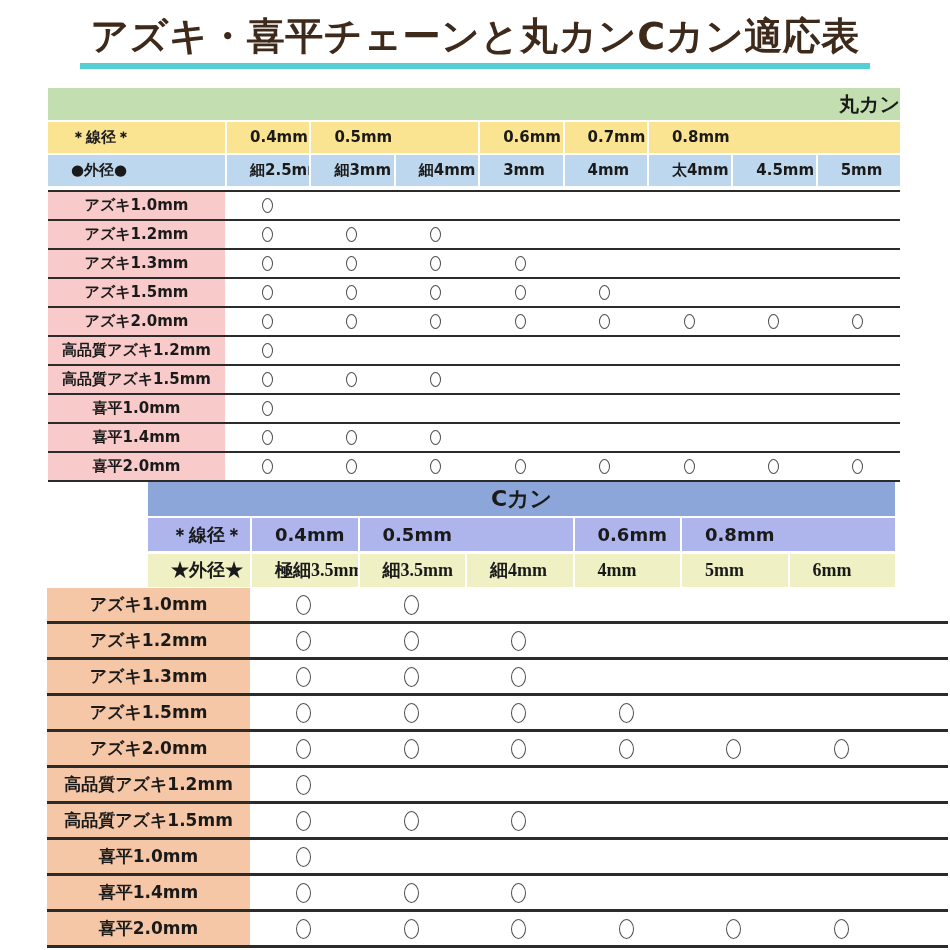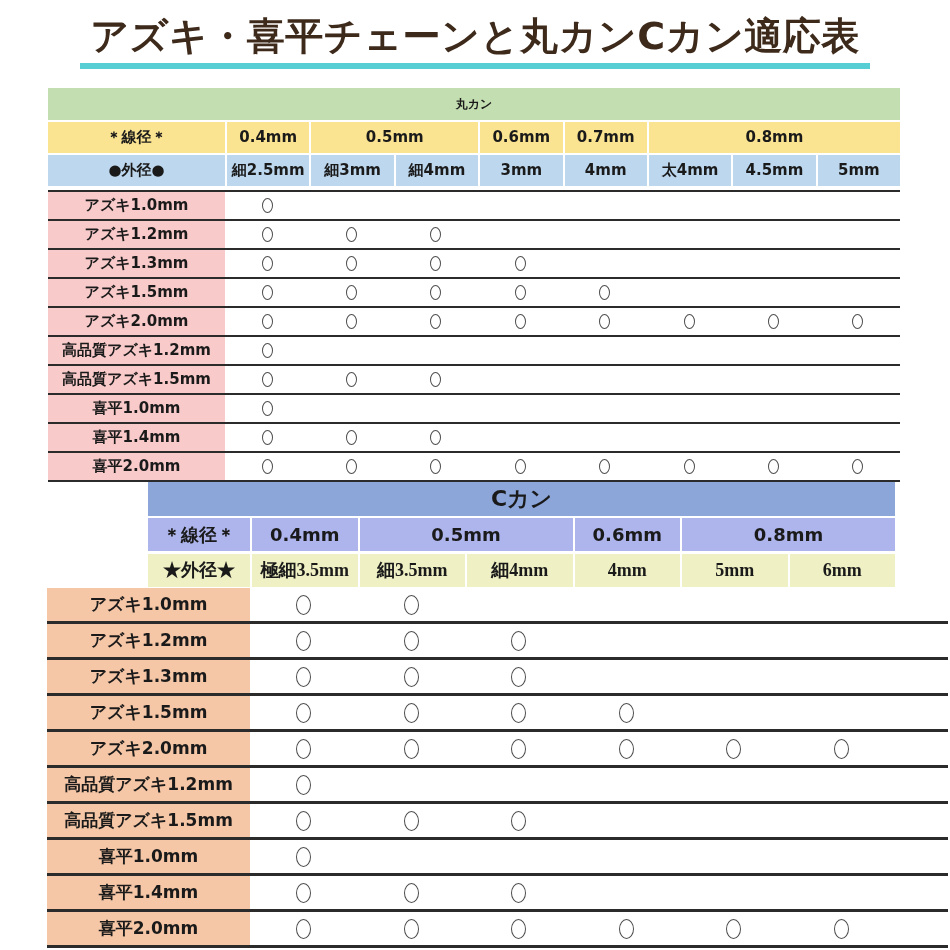--- a/index.html
+++ b/index.html
@@ -9,25 +9,25 @@
     font-weight:bold;color:#1a1a1a;position:relative;
   }
   
   .title{position:absolute;top:14px;left:0;width:950px;text-align:center;}
   .title-text{
     display:inline-block;font-size:38px;line-height:1.2;color:var(--title-text);
     border-bottom:6px solid var(--title-underline);padding:0 10px 3px;letter-spacing:.5px;
   }
   
   .t1{position:absolute;left:48px;top:88px;width:852px;}
-  .t1-head{height:32px;line-height:32px;text-align:center;background:var(--maru-header-bg);
-    font-size:12px;margin-bottom:2px;}
+  .t1-head{height:32px;line-height:32px;text-align:right;background:var(--maru-header-bg);
+    font-size:20px;margin-bottom:2px;}
   .hrow{display:grid;column-gap:2px;margin-bottom:2px;}
   .t1 .hrow{grid-template-columns:177px repeat(8,1fr);}
-  .hcell{text-align:center;height:31px;line-height:31px;font-size:15px;white-space:nowrap;overflow:hidden;}
+  .hcell{text-align:left;height:31px;line-height:31px;font-size:15px;white-space:nowrap;overflow:hidden;padding-left:23px;}
   .t1-wire .hcell{background:var(--maru-wire-bg);}
   .t1-outer{margin-bottom:4px;}
   .t1-outer .hcell{background:var(--maru-outer-bg);}
   #t1-rows{border-top:2px solid var(--grid-line);}
   .t1row{display:grid;grid-template-columns:177px repeat(8,1fr);height:27px;
     border-bottom:2px solid var(--grid-line);align-items:center;}
   .t1row .rlabel{background:var(--maru-label-bg);height:100%;line-height:27px;text-align:center;
     font-size:15px;white-space:nowrap;}
   .mark-cell{text-align:center;line-height:0;}
   .circ1{display:inline-block;width:11px;height:15px;border:1.5px solid var(--circle-stroke);

